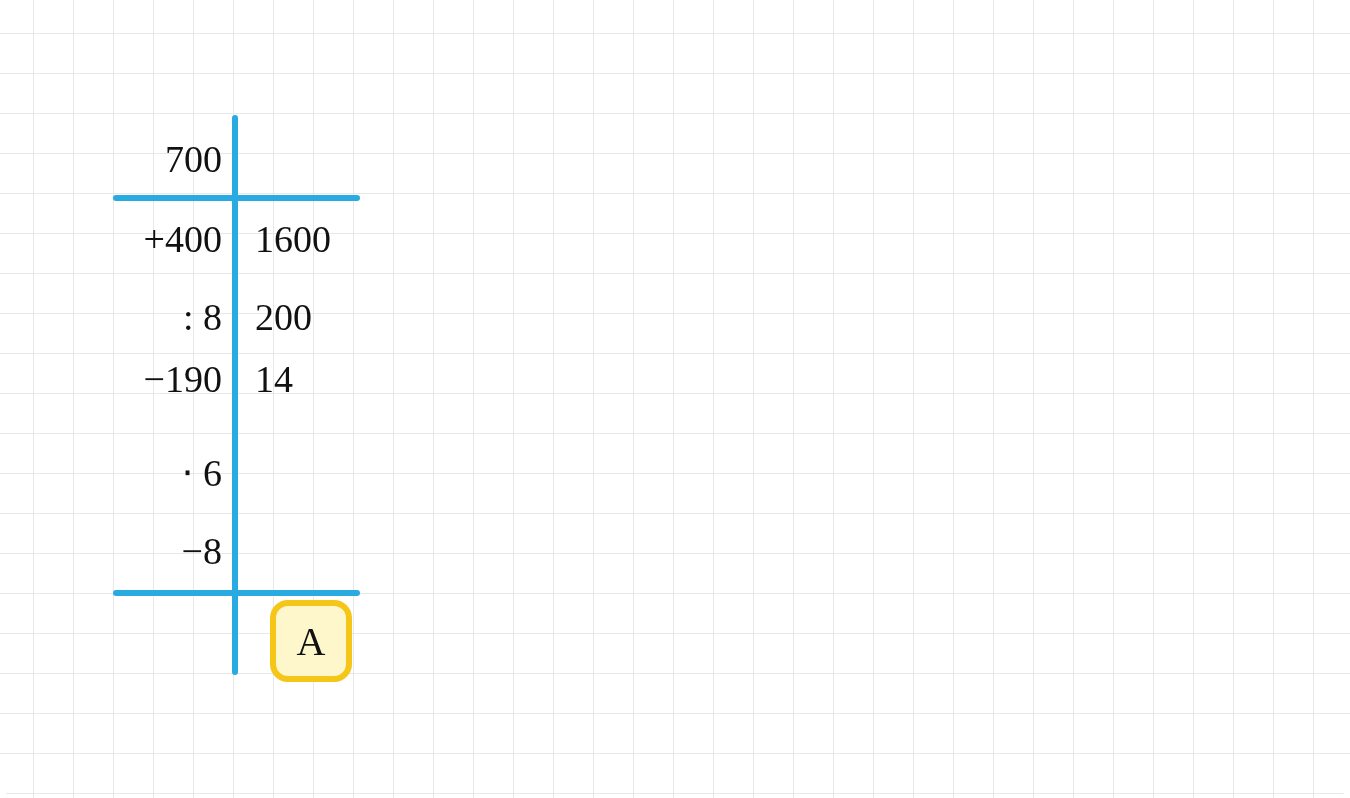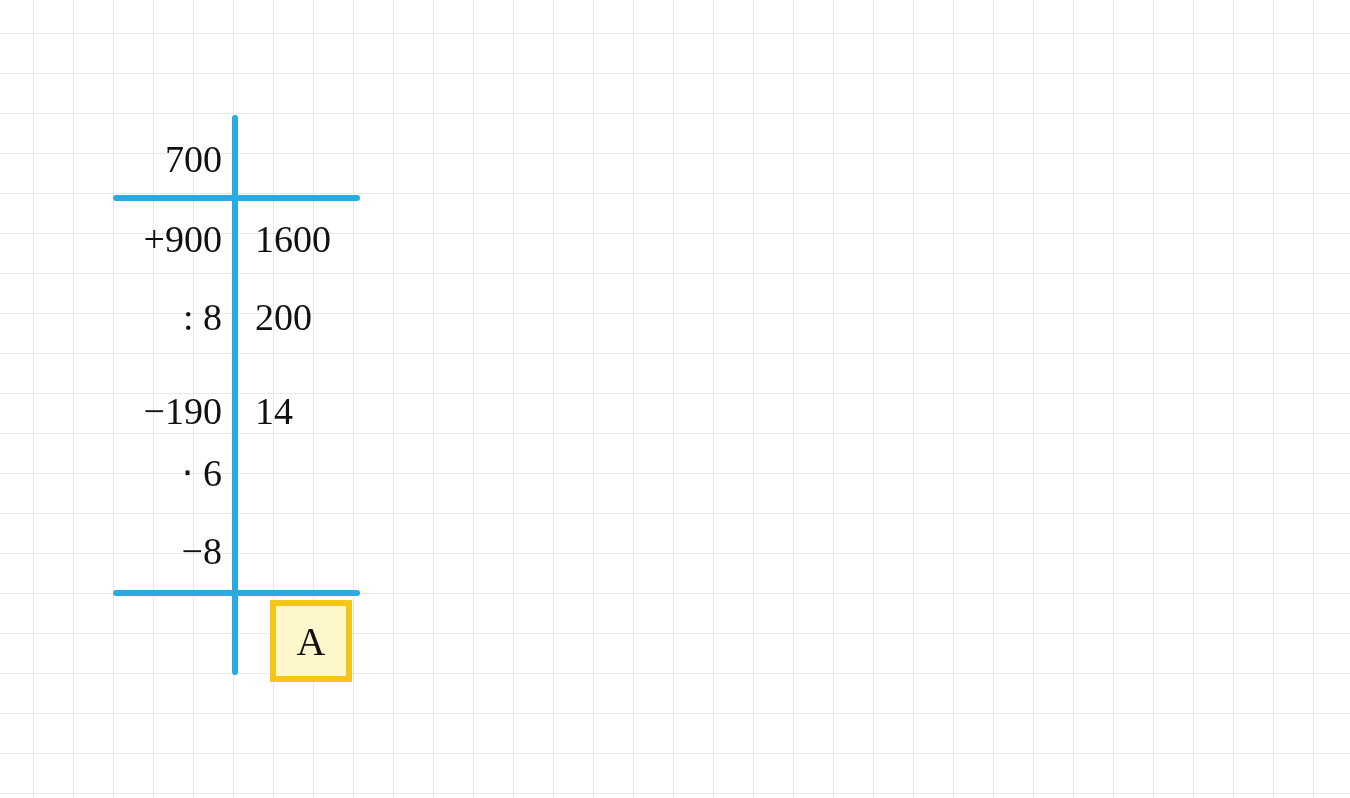--- a/index.html
+++ b/index.html
@@ -1,18 +1,19 @@
 <!DOCTYPE html>
 <html><head>
   <meta charset="utf-8">
   <style>
     * {
       margin: 0;
       padding: 0;
       box-sizing: border-box;
+      border-radius: 18px;
     }
     
     body {
       width: 1350px;
       height: 798px;
       position: relative;
       background: #fff;
       font-family: 'Times New Roman', Georgia, serif;
       overflow: hidden;
     }
@@ -81,21 +82,21 @@
     }
     
     .right-cell {
       text-align: right;
       left: 255px;
     }
     
     .row-start { top: 140px; }
     .row-1 { top: 220px; }
     .row-2 { top: 298px; }
-    .row-3 { top: 392px; }
+    .row-3 { top: 360px; }
     .row-4 { top: 454px; }
     .row-5 { top: 532px; }
     
     
     .answer-box {
       position: absolute;
       left: 270px;
       top: 600px;
       width: 82px;
       height: 82px;
@@ -114,21 +115,21 @@
 <div class="grid-bg"></div>
 
 <div class="content">
 
   <div class="hline top-h"></div>
   <div class="hline bottom-h"></div>
   <div class="vline vert"></div>
 
   <div class="cell left-cell row-start">700</div>
 
-  <div class="cell left-cell row-1">+900</div>
+  <div class="cell left-cell row-1">+400</div>
   <div class="cell right-cell row-1">1600</div>
 
   <div class="cell left-cell row-2">: 8</div>
   <div class="cell right-cell row-2">200</div>
 
   <div class="cell left-cell row-3">−190</div>
   <div class="cell right-cell row-3">14</div>
 
   <div class="cell left-cell row-4">⋅ 6</div>
   <div class="cell right-cell row-4"></div>

